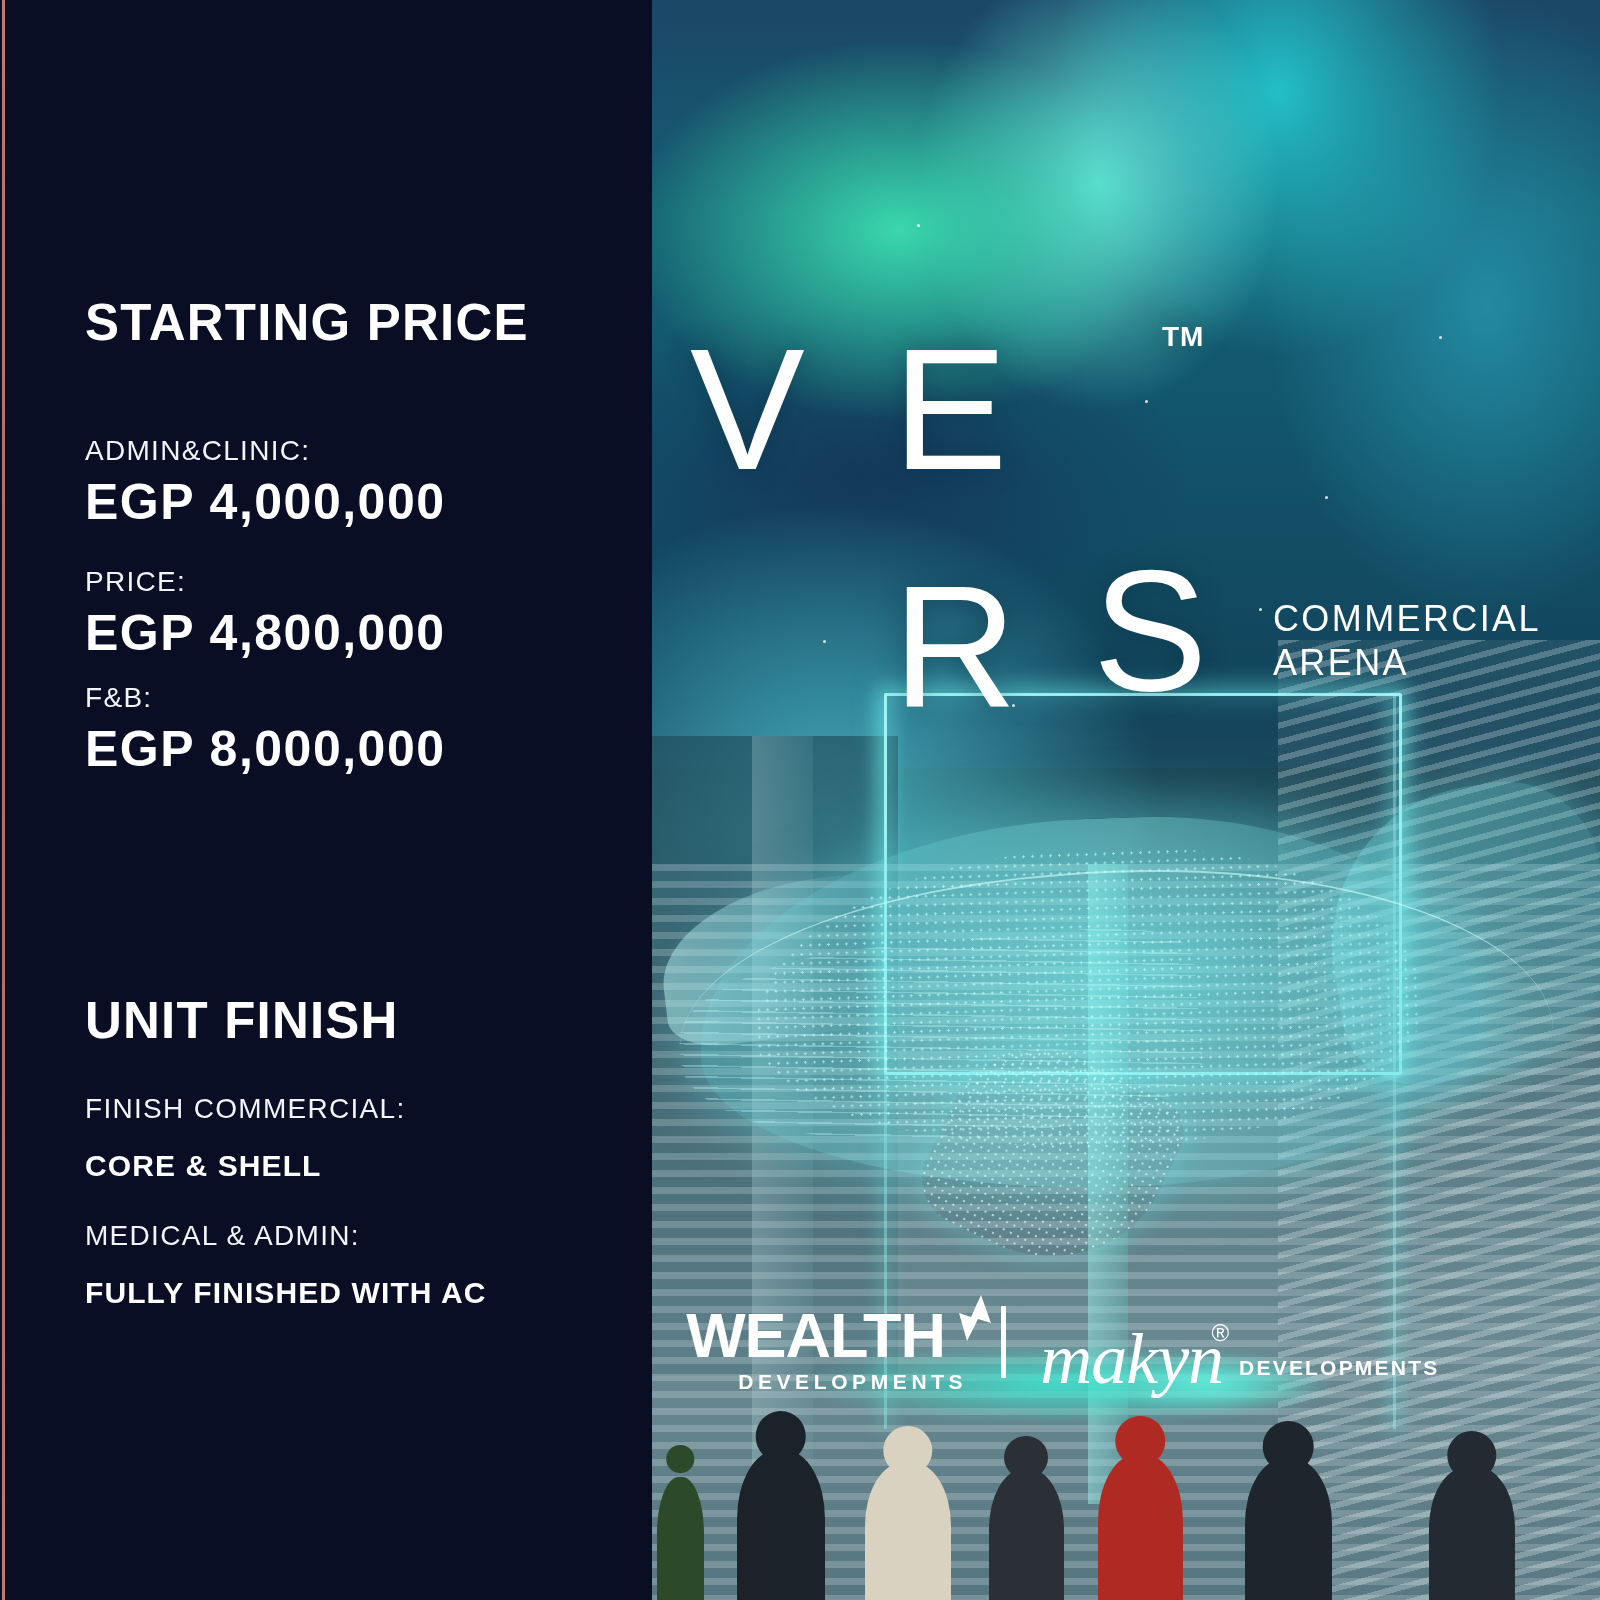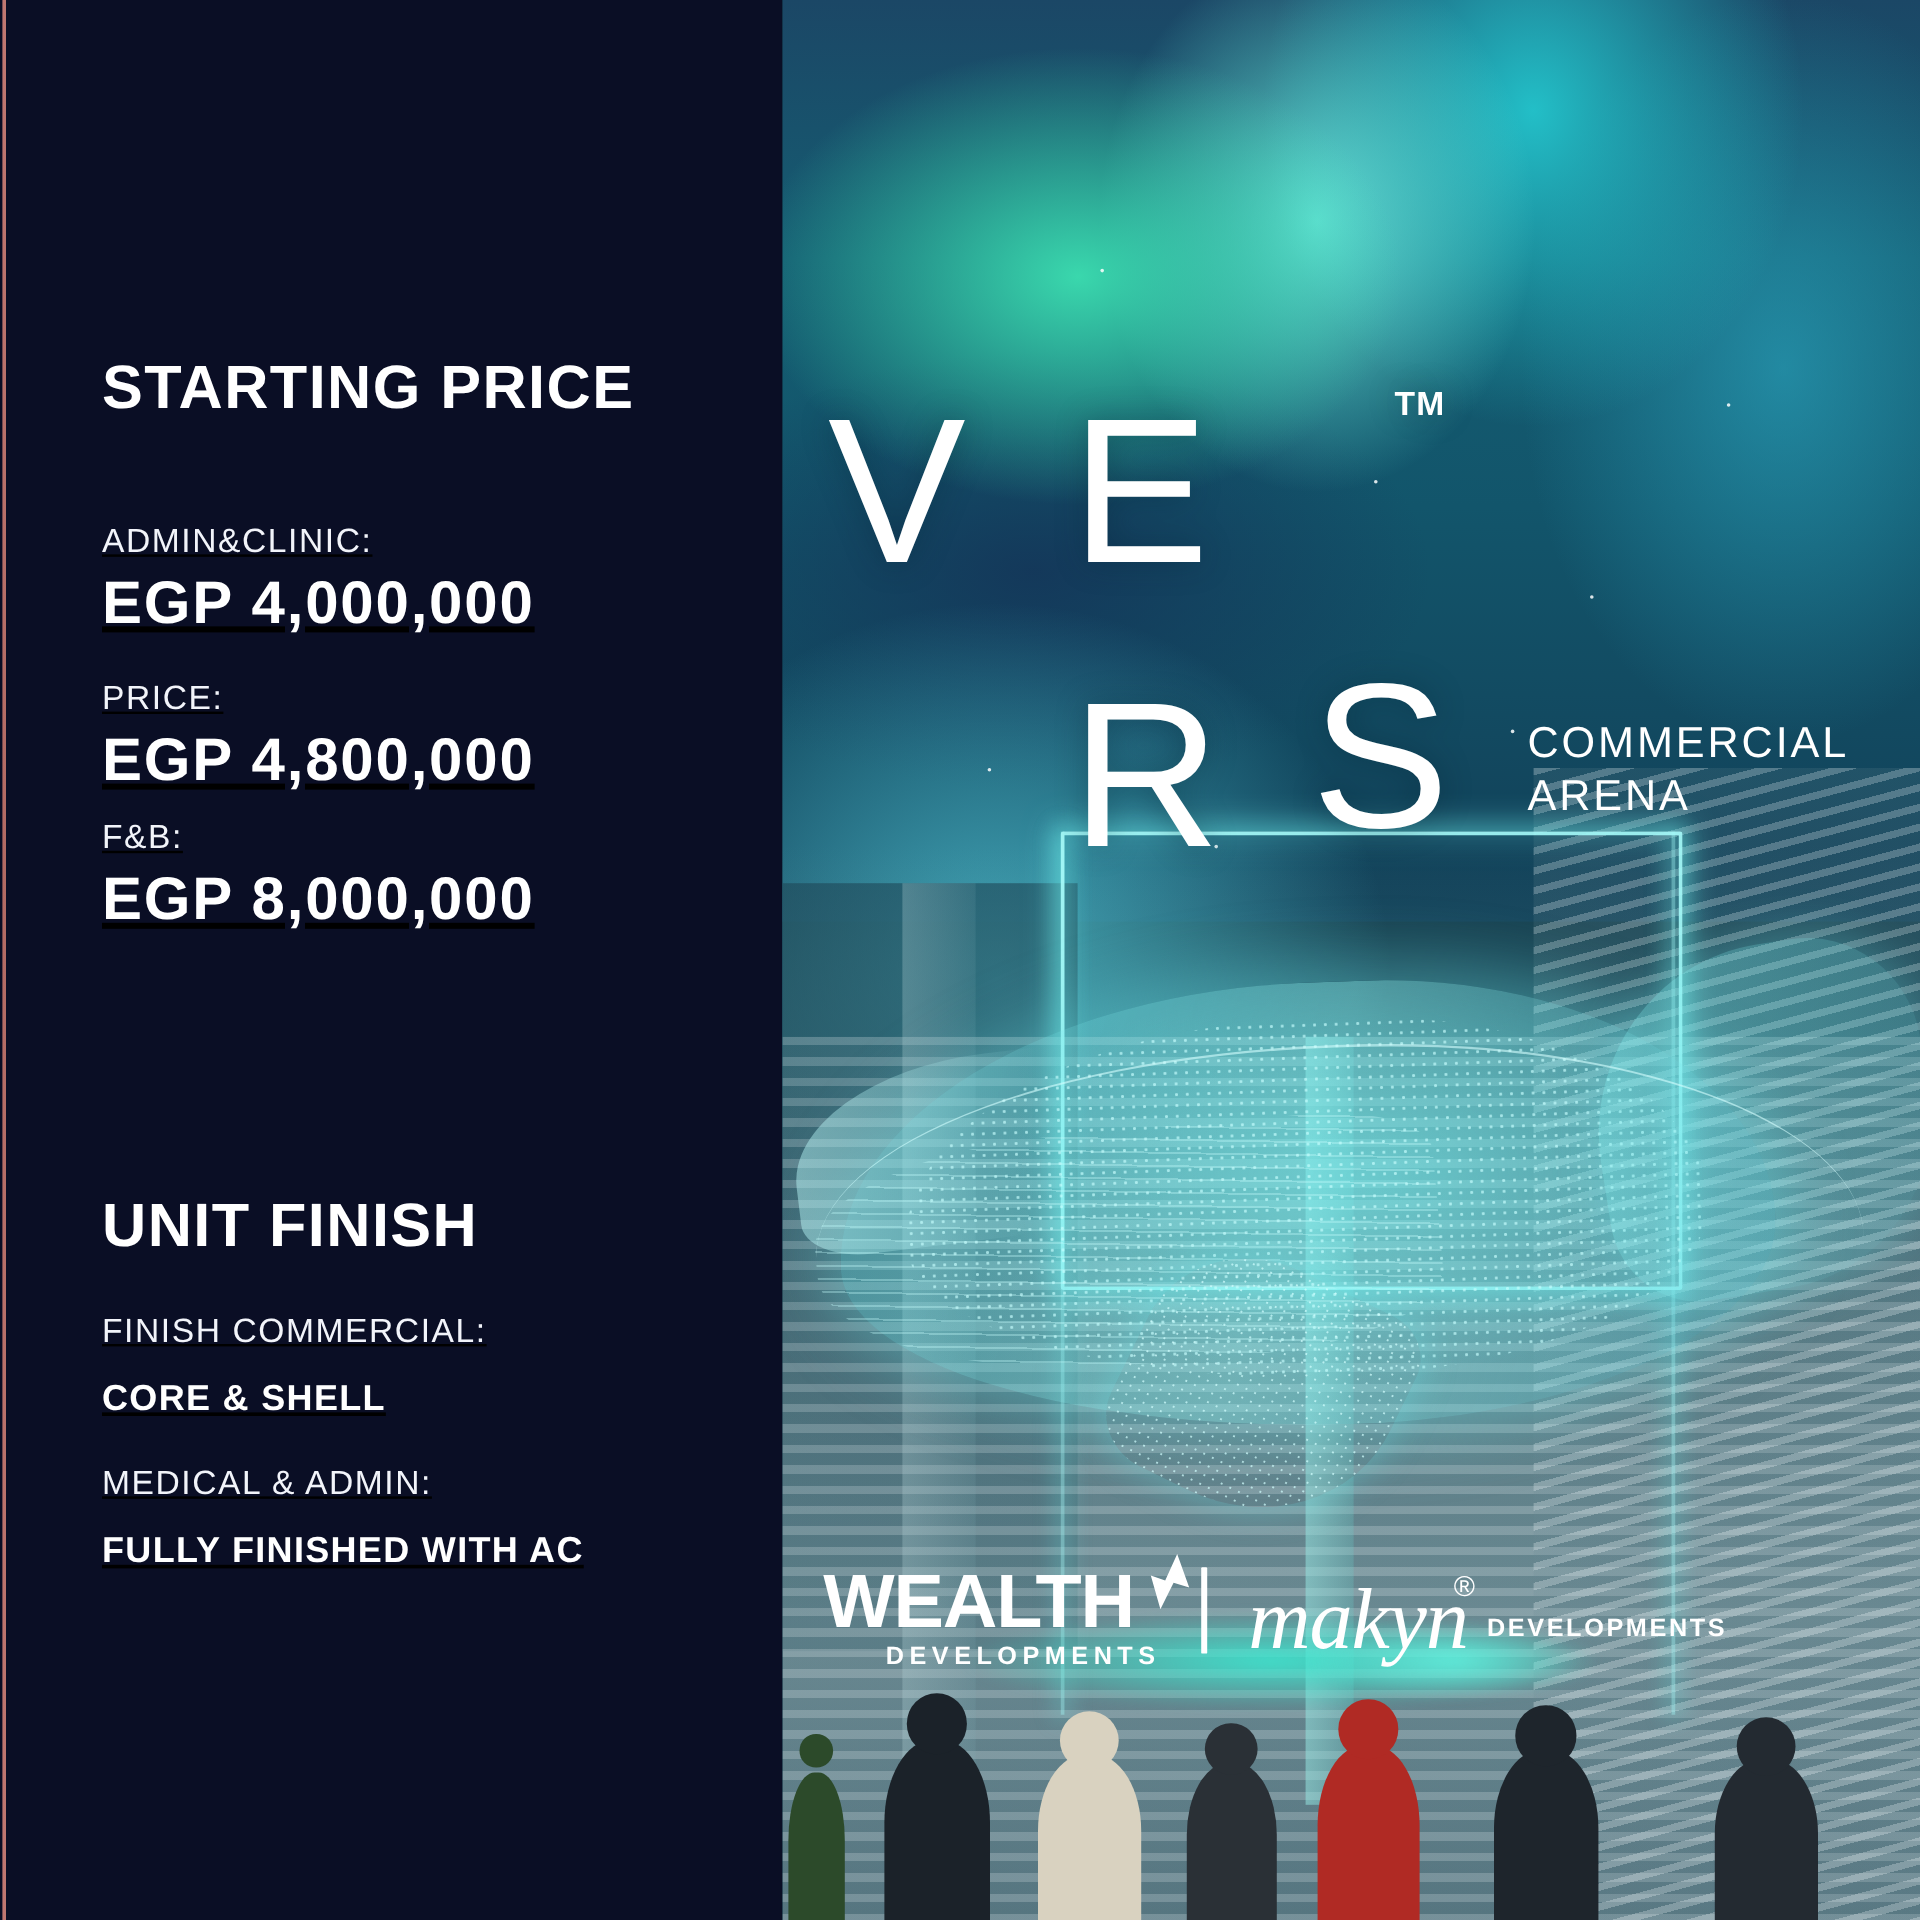--- a/index.html
+++ b/index.html
@@ -18,21 +18,21 @@
   .left-panel{position:relative;width:652px;height:1600px;background:#0a0e25;flex:0 0 652px;}
   .left-inner{position:absolute;left:85px;top:0;width:545px;}
 
   .sec-title{
     color:#ffffff;font-weight:700;letter-spacing:1.2px;
     font-size:51px;line-height:1;white-space:nowrap;
   }
   .price-head{position:absolute;top:297px;}
   .finish-head{position:absolute;top:995px;}
 
-  .row{position:absolute;left:0;text-decoration:underline;}
+  .row{position:absolute;left:0;}
   .row-label{
     color:#f2f4fa;font-size:28px;font-weight:400;letter-spacing:1.3px;
     line-height:1;white-space:nowrap;
   }
   .row-value{
     color:#ffffff;font-size:50px;font-weight:700;letter-spacing:1.5px;
     line-height:1;white-space:nowrap;margin-top:12px;
   }
   .row-value-sm{
     color:#ffffff;font-size:30px;font-weight:700;letter-spacing:1.1px;
@@ -128,21 +128,21 @@
   .mark .l-e{left:25.4%;top:20.2%;}
   .mark .l-r{left:25.4%;top:35.0%;}
   .mark .l-s{left:46.5%;top:34.0%;}
   .mark .tm{left:53.8%;top:20.2%;font-size:28px;font-weight:700;letter-spacing:1px;}
 
   .sub{position:absolute;left:65.5%;top:37.3%;z-index:11;
     color:#ffffff;font-size:36px;font-weight:400;letter-spacing:2.4px;line-height:1.22;}
 
   
   .lockup{position:absolute;left:3.6%;bottom:13.0%;z-index:14;
-    display:flex;align-items:center;gap:22px;}
+    display:flex;align-items:flex-end;gap:22px;}
   .brand-a{position:relative;}
   .brand-a .word{color:#fff;font-size:63px;font-weight:700;letter-spacing:-1px;line-height:.92;}
   .brand-a .sub2{color:#fff;font-size:21px;font-weight:700;letter-spacing:4.6px;
     line-height:1;margin-top:6px;margin-left:52px;}
   .spark{position:absolute;right:-34px;top:-16px;width:54px;height:54px;}
   .divider{width:5px;height:72px;background:#ffffff;margin:0 12px 14px 12px;border-radius:1px;}
   .brand-b{position:relative;display:flex;align-items:flex-end;}
   .brand-b .word2{color:#fff;font-size:72px;font-weight:400;line-height:.9;
     font-family:"Liberation Serif", serif;letter-spacing:-1px;font-style:italic;}
   .brand-b .reg{color:#fff;font-size:24px;position:absolute;right:-6px;top:-8px;}

